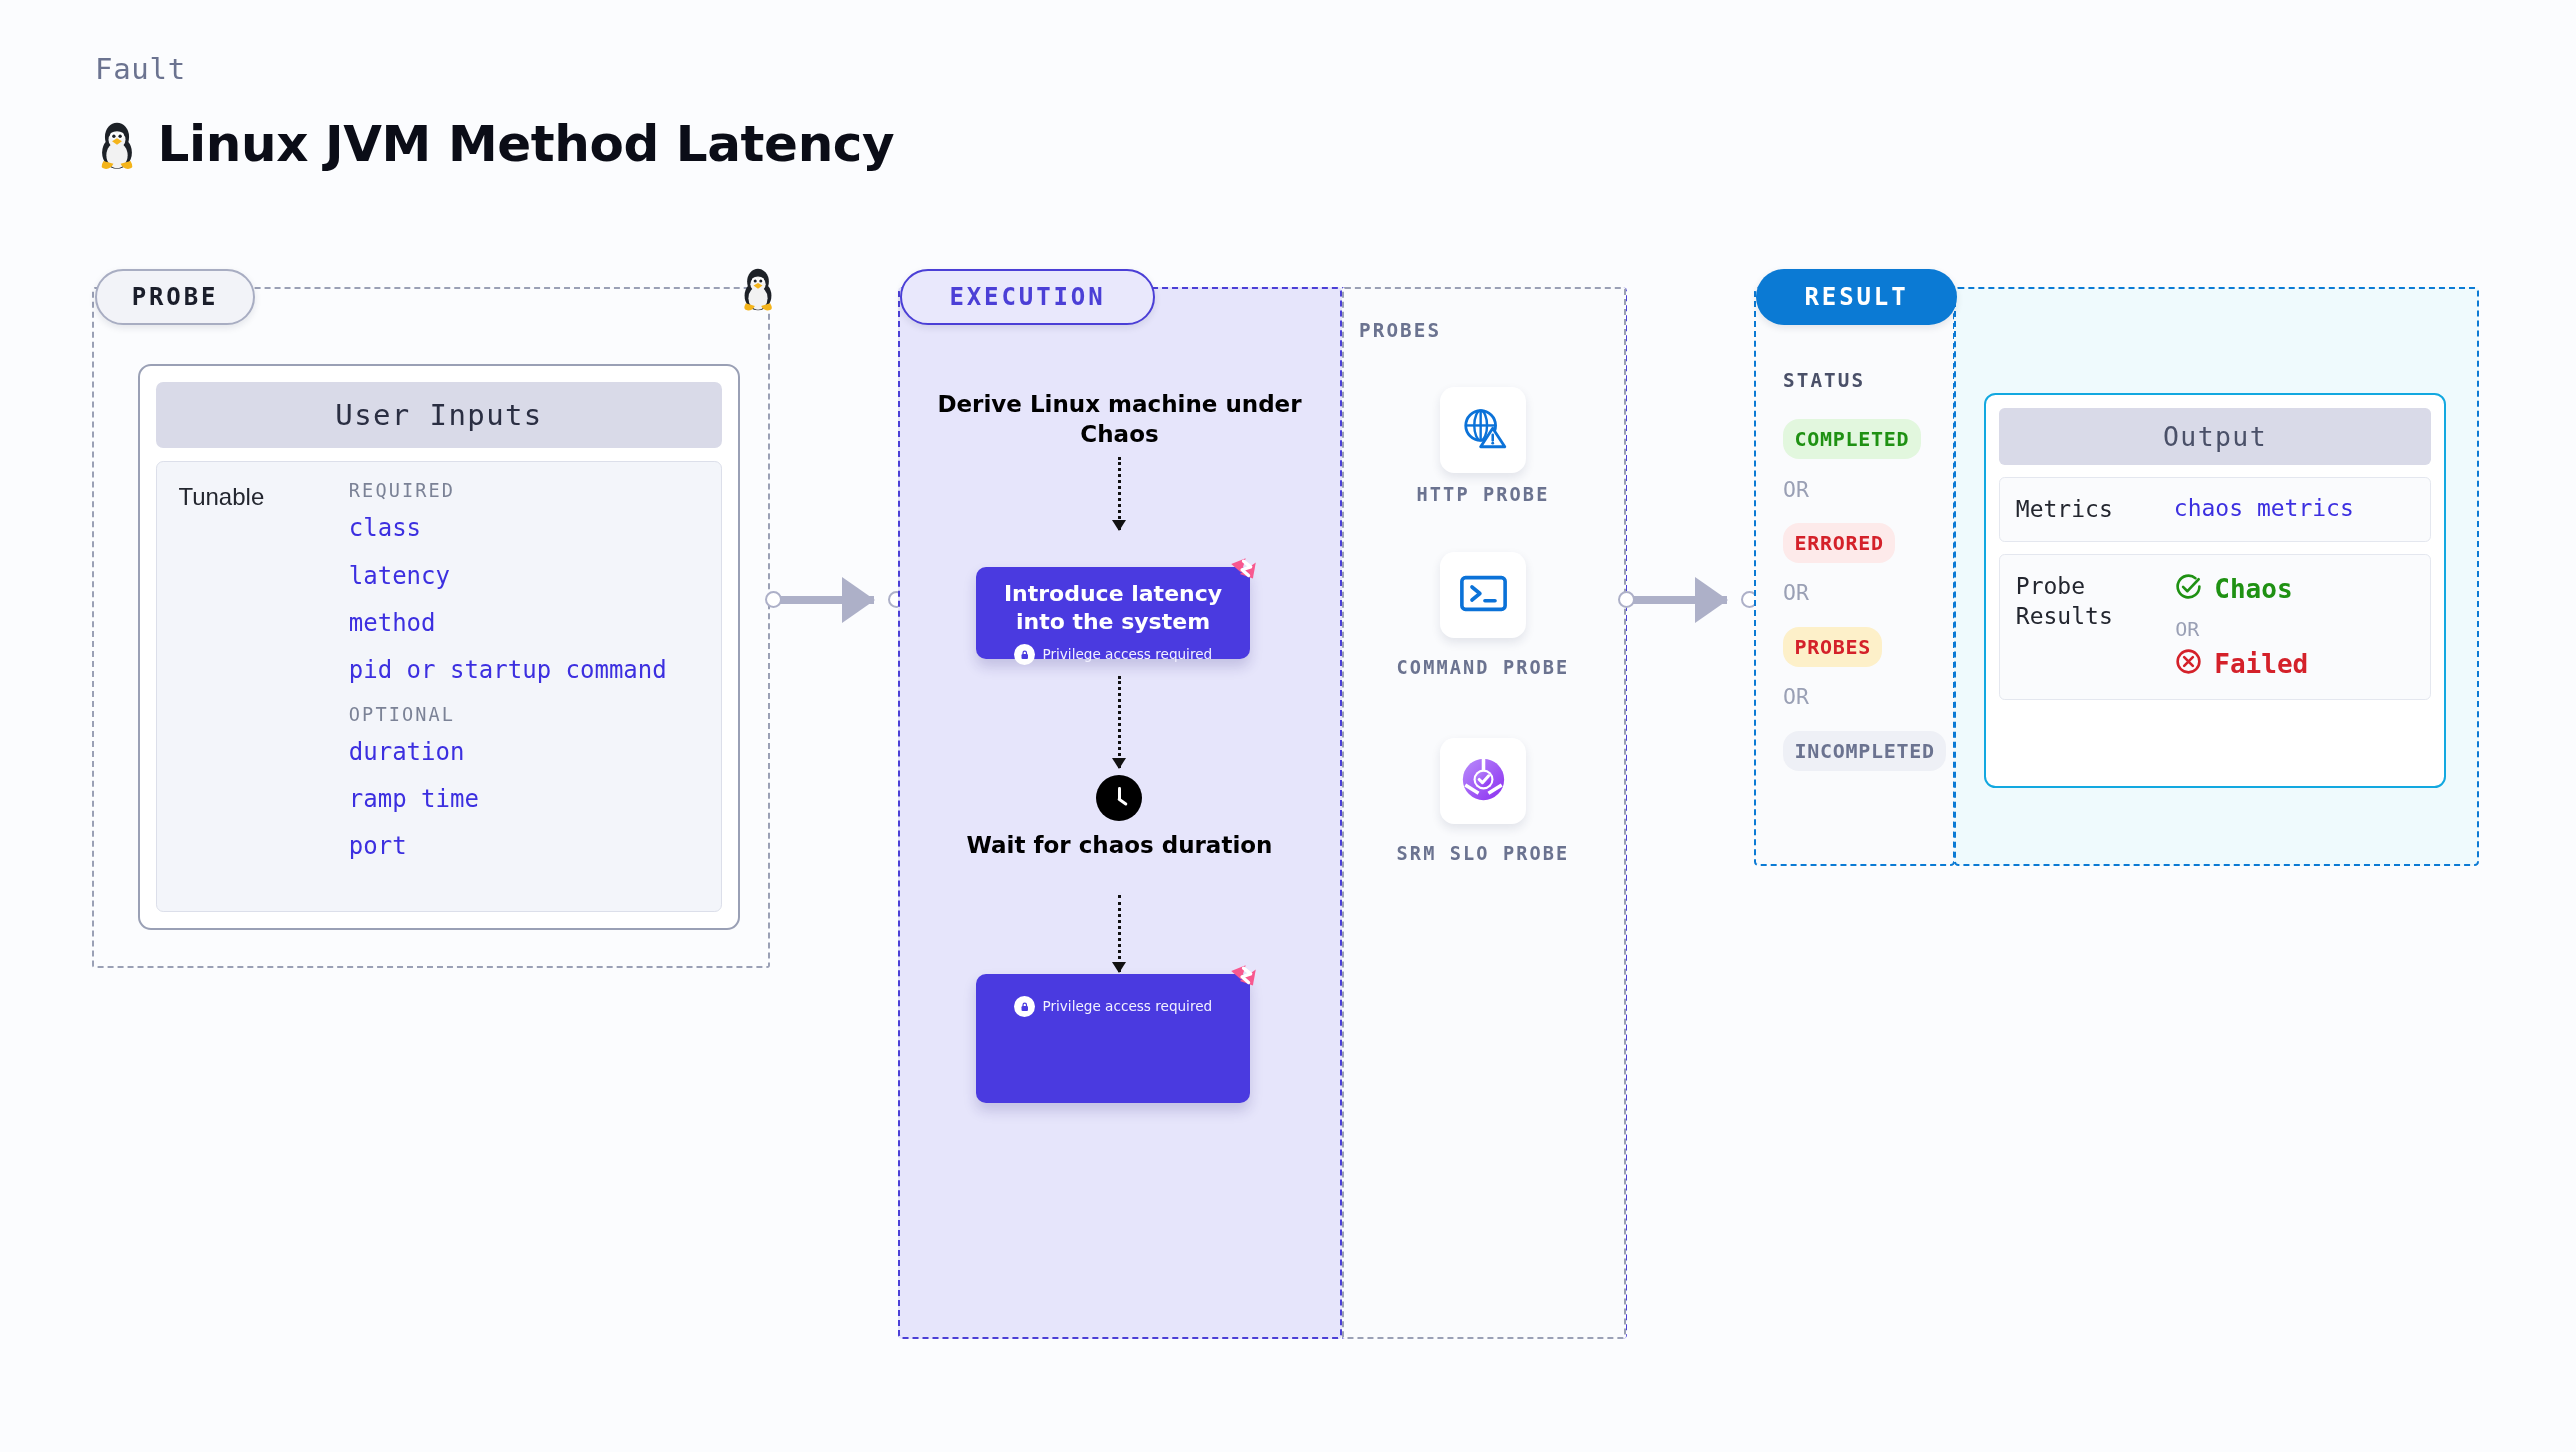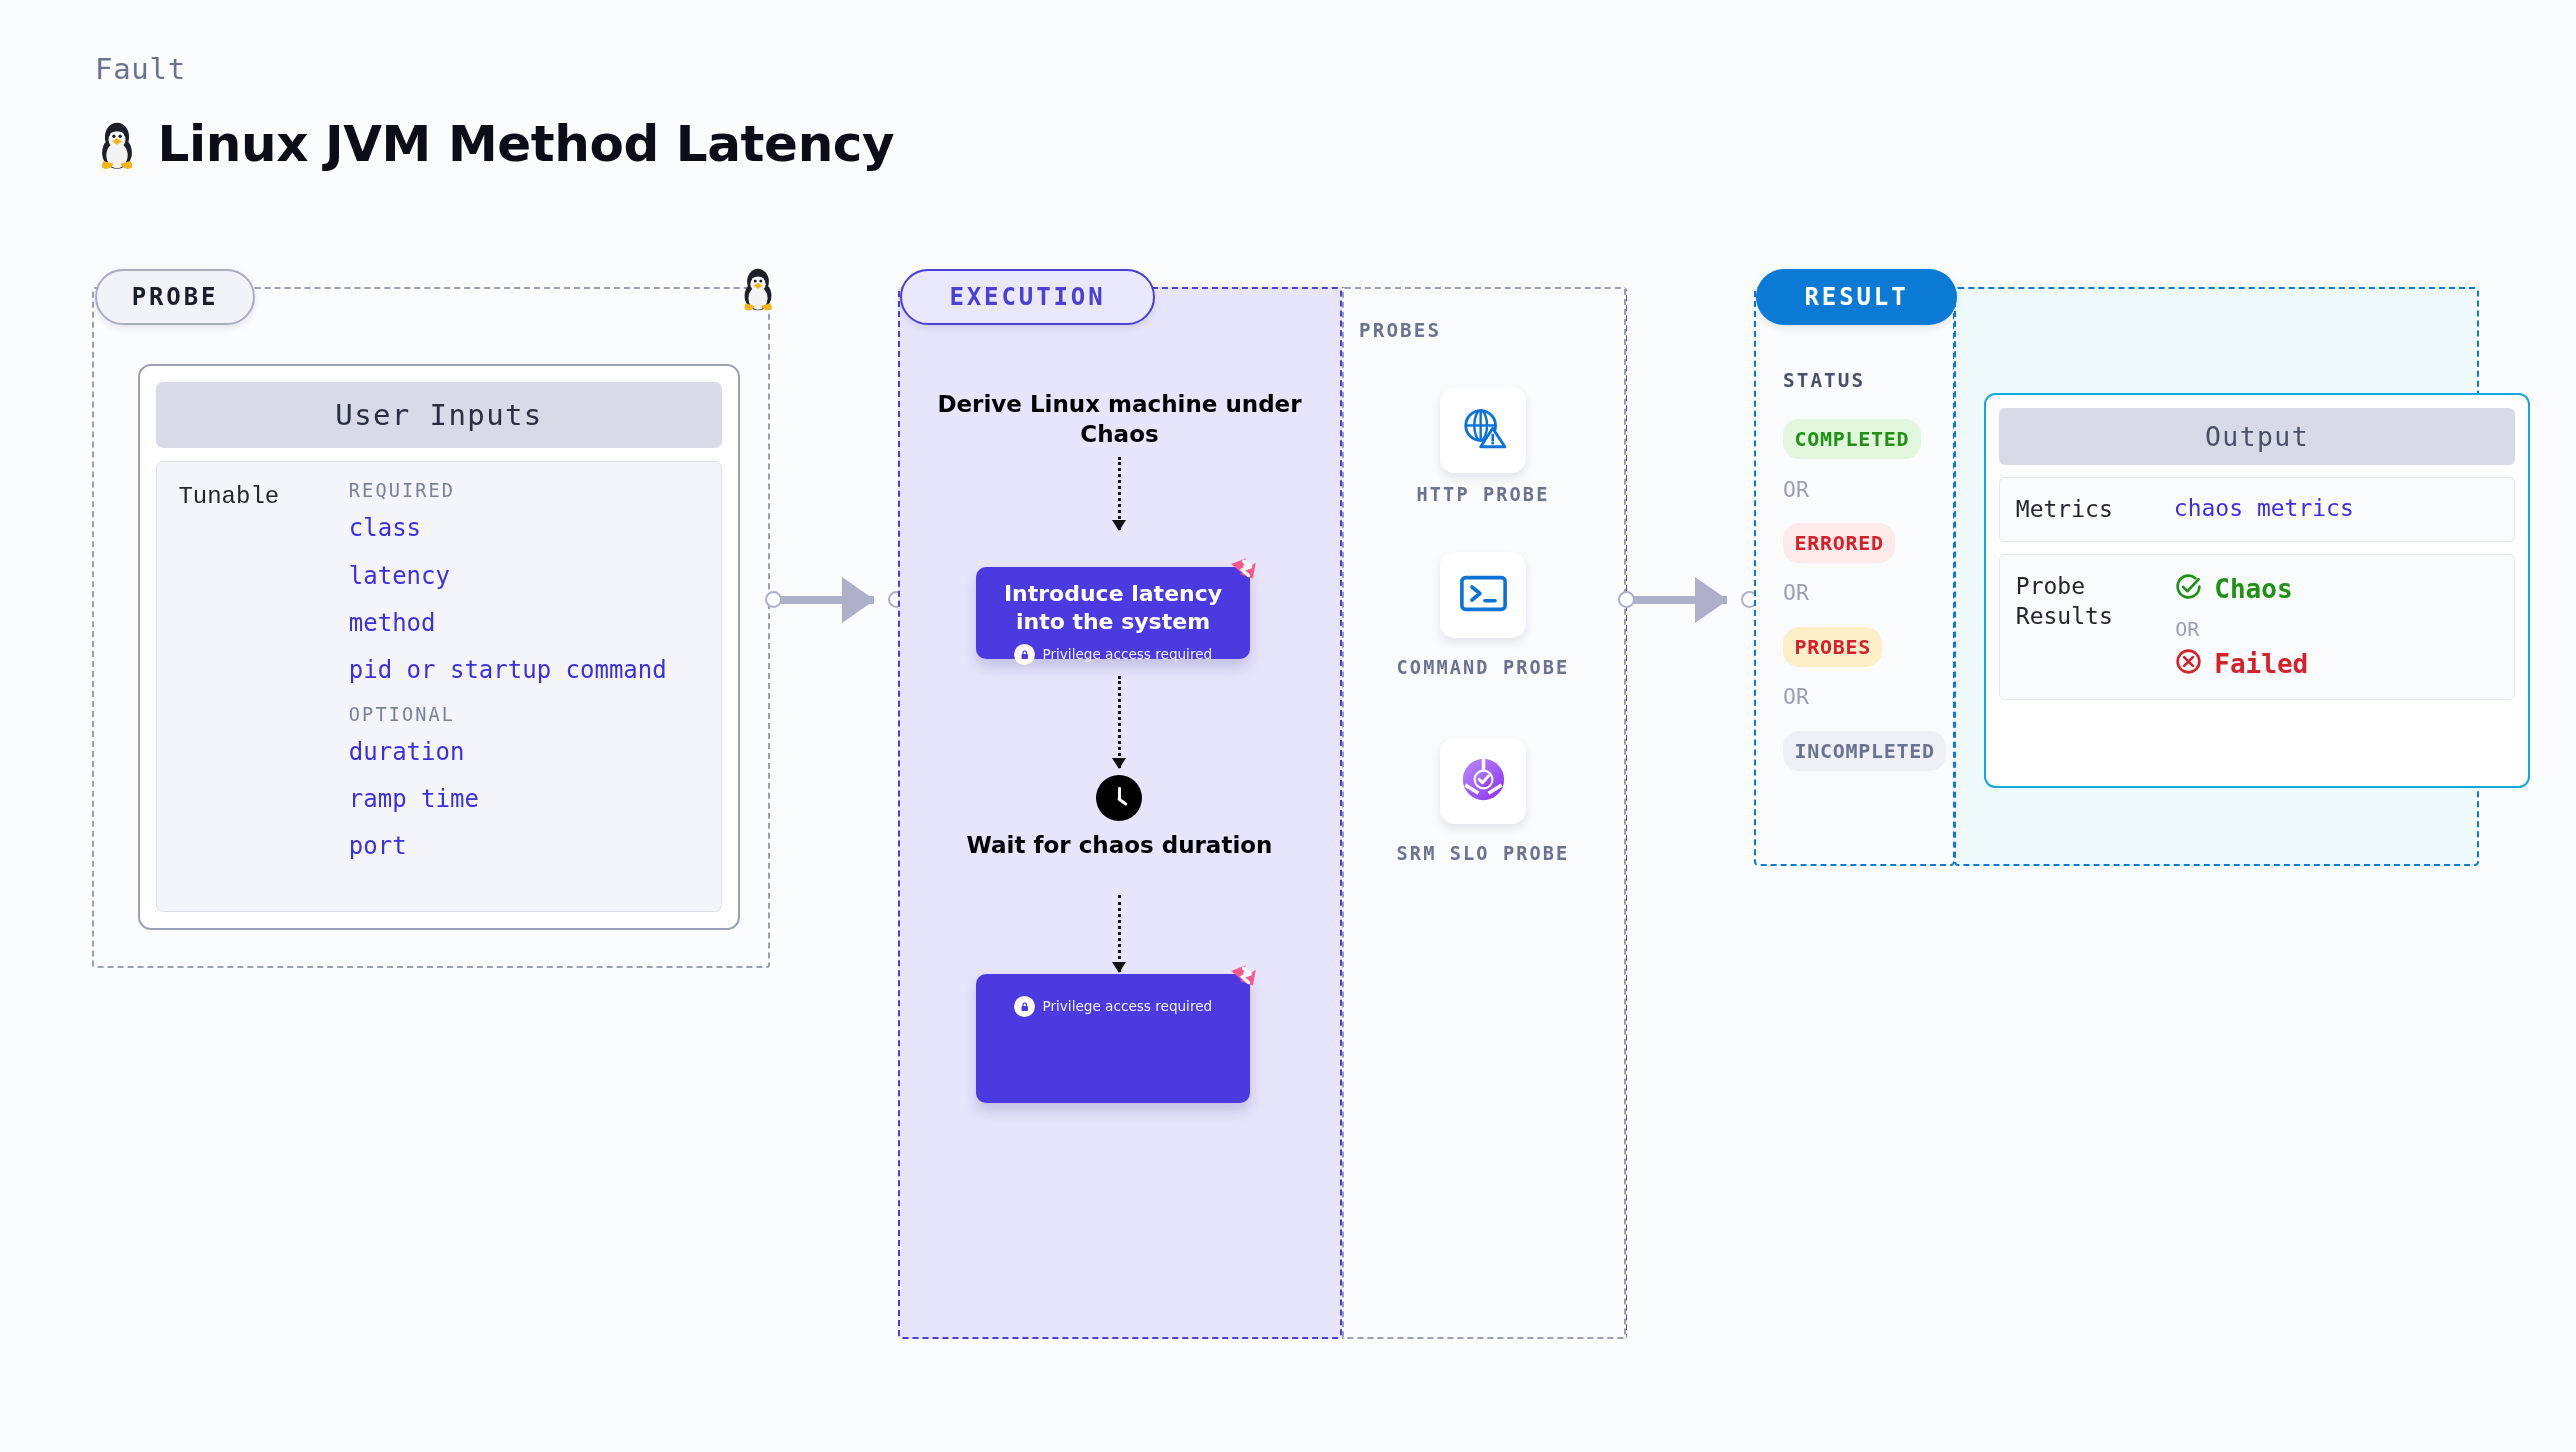--- a/index.html
+++ b/index.html
@@ -82,21 +82,21 @@
   .ui-head {
     height: 66px; background: #d9dae8; border-radius: 7.2px;
     display: flex; align-items: center; justify-content: center;
     font-family: "DejaVu Sans Mono", monospace; font-size: 29px; color: #2a2e42; letter-spacing: 1.4px;
   }
   .ui-body {
     margin-top: 13px; height: 451px; background: #f3f5fa;
     border: 1.4px solid #dcdfea; border-radius: 7.2px; display: flex; padding: 18.6px 13px;
   }
   .ui-left {
-    width: 179px; font-family: Liberation Mono, monospace;
+    width: 179px; font-family: Liberation Sans, sans-serif;
     font-size: 24px; color: #23262f; padding-left: 8.6px; padding-top: 2.9px;
   }
   .ui-right { flex: 1; }
   .grp-label {
     font-family: "DejaVu Sans Mono", monospace; font-size: 18.6px;
     color: #7b8296; letter-spacing: 2.1px; margin-bottom: 13px;
   }
   .tunable-item {
     font-family: "DejaVu Sans Mono", monospace; font-size: 24px;
     color: #3c2fe0; margin-bottom: 19.3px;
@@ -193,21 +193,21 @@
   .sb-queued    { top: 627px; background: #fdf0c9; color: #d4212a; }
   .sb-incompl   { top: 731px; background: #eef0f6; color: #6b7390; }
   .or-text {
     position: absolute; left: 1783px;
     font-family: "DejaVu Sans Mono", monospace; font-size: 21.5px; color: #9aa0b5;
   }
   .or1 { top: 477px; } .or2 { top: 580px; } .or3 { top: 684px; }
 
   
   .out-card {
-    position: absolute; left: 1984px; top: 393px; width: 546px; height: 395px;
+    position: absolute; left: 1984px; top: 393px; width: 462px; height: 395px;
     background: #fff; border: 2.9px solid #12a8e0; border-radius: 11.5px; padding: 13px;
   }
   .out-head {
     height: 57px; background: #d9dae8; border-radius: 5.7px;
     display: flex; align-items: center; justify-content: center;
     font-family: "DejaVu Sans Mono", monospace; font-size: 26.5px; color: #4a5068; letter-spacing: 1.4px;
   }
   .out-row {
     margin-top: 11.5px; background: #fafbfd; border: 1.4px solid #e4e7ef;
     border-radius: 5.7px; display: flex; padding: 17px 15.8px;

